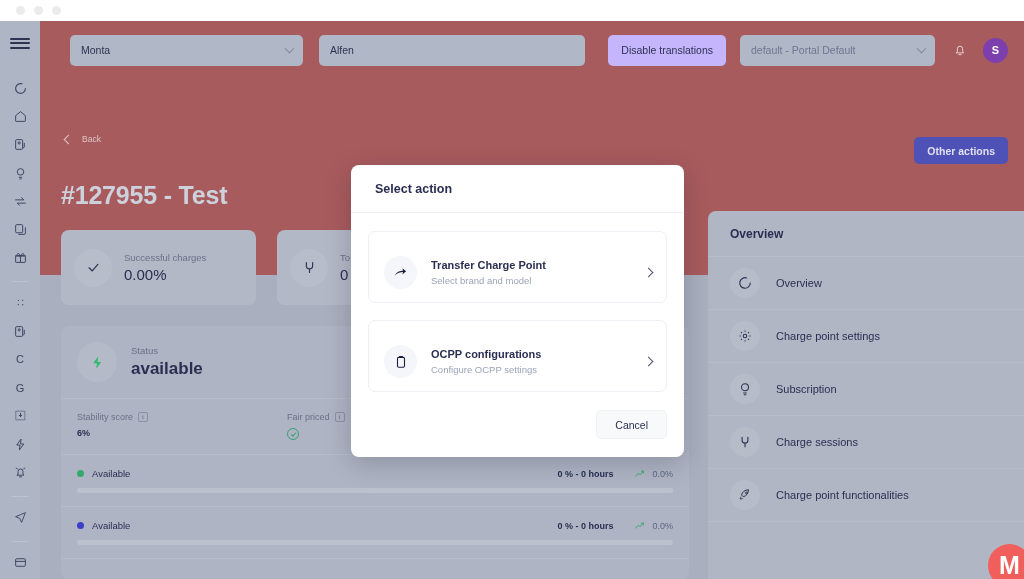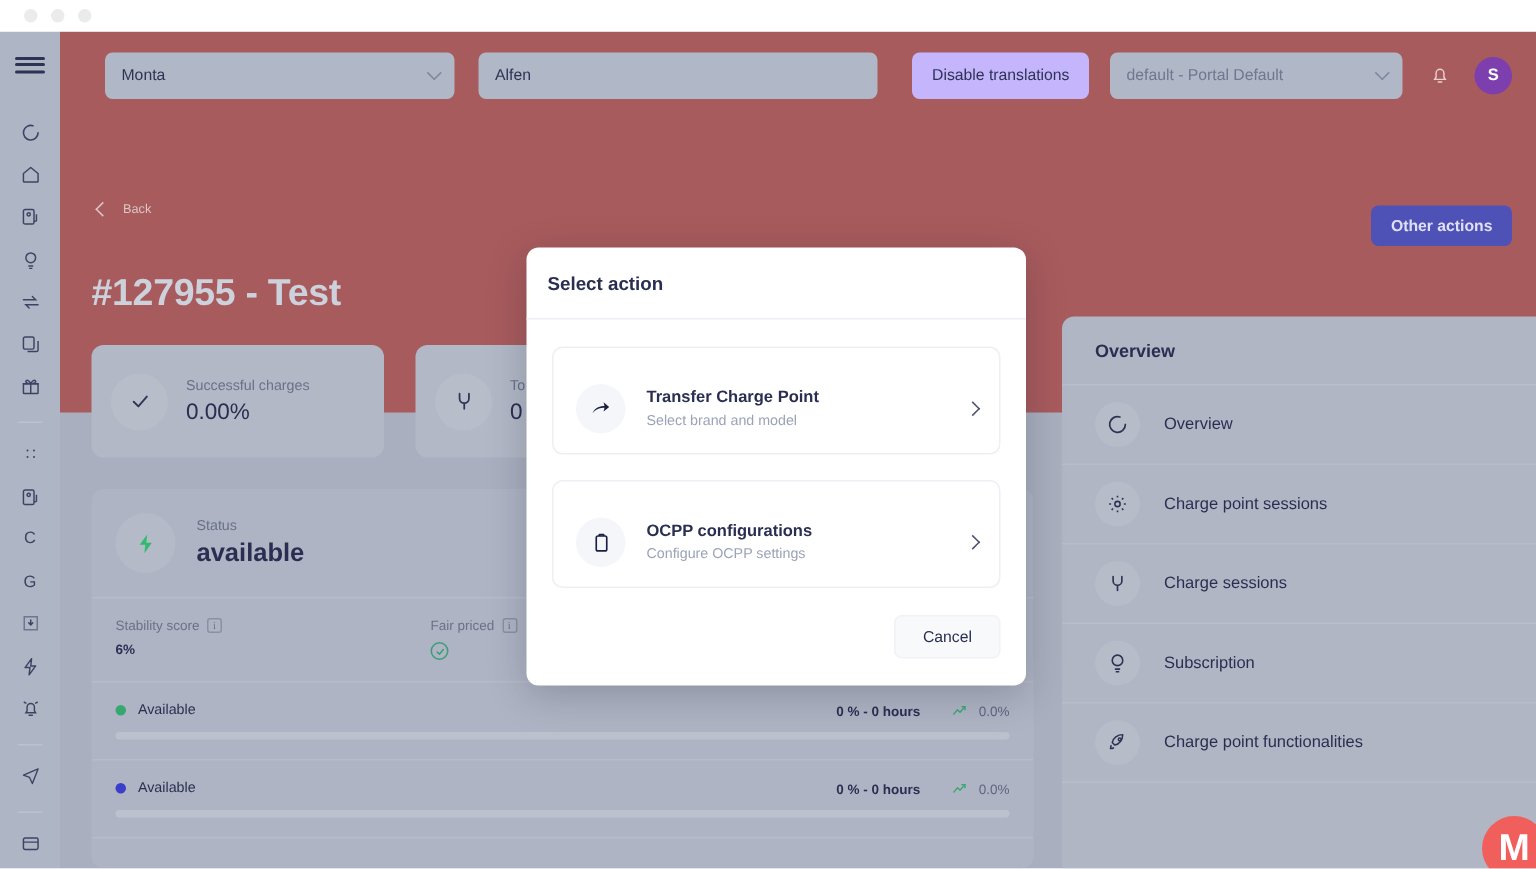--- a/index.html
+++ b/index.html
@@ -283,21 +283,21 @@
   .modal {
     position: absolute; top: 165px; left: 351px;
     width: 333px; height: 292px;
     background: #ffffff;
     border-radius: 8px;
     box-shadow: 0 6px 26px rgba(20,22,40,.22);
     z-index: 50;
     display: flex; flex-direction: column;
   }
   .modal-head {
-    padding: 17px 0 16px 14px;
+    padding: 17px 0 16px 24px;
     font-size: 12.5px; font-weight: bold; color: #2a2f52;
     border-bottom: 1px solid #eceef3;
   }
   .modal-body { padding: 18px 17px 0; }
   .action-card {
     border: 1px solid #edeff4;
     border-radius: 7px;
     display: flex; align-items: center;
     padding: 24px 14px 13px 15px;
     gap: 14px;
@@ -583,40 +583,40 @@
         <span class="rp-label">Overview</span>
       </div>
 
       <div class="rp-item">
         <span class="rp-ico">
           <svg width="14" height="14" viewBox="0 0 24 24" fill="none" stroke="currentColor" stroke-width="1.8">
               <circle cx="12" cy="12" r="3"></circle>
               <path d="M12 2.5v2.2M12 19.3v2.2M21.5 12h-2.2M4.7 12H2.5M18.7 5.3l-1.6 1.6M6.9 17.1l-1.6 1.6M18.7 18.7l-1.6-1.6M6.9 6.9 5.3 5.3"></path>
             </svg>
         </span>
-        <span class="rp-label">Charge point sessions</span>
-      </div>
-
-      <div class="rp-item">
-        <span class="rp-ico">
-          <svg width="14" height="14" viewBox="0 0 24 24" fill="none" stroke="currentColor" stroke-width="1.9" stroke-linecap="round">
-              <path d="M7 4v5a5 5 0 0 0 10 0V4M12 14v6"></path>
-            </svg>
-        </span>
-        <span class="rp-label">Charge sessions</span>
+        <span class="rp-label">Charge point settings</span>
       </div>
 
       <div class="rp-item">
         <span class="rp-ico">
           <svg width="14" height="14" viewBox="0 0 24 24" fill="none" stroke="currentColor" stroke-width="1.8">
               <circle cx="12" cy="9" r="6"></circle>
               <path d="M9 19h6M10 22h4"></path>
             </svg>
         </span>
         <span class="rp-label">Subscription</span>
+      </div>
+
+      <div class="rp-item">
+        <span class="rp-ico">
+          <svg width="14" height="14" viewBox="0 0 24 24" fill="none" stroke="currentColor" stroke-width="1.9" stroke-linecap="round">
+              <path d="M7 4v5a5 5 0 0 0 10 0V4M12 14v6"></path>
+            </svg>
+        </span>
+        <span class="rp-label">Charge sessions</span>
       </div>
 
       <div class="rp-item">
         <span class="rp-ico">
           <svg width="14" height="14" viewBox="0 0 24 24" fill="none" stroke="currentColor" stroke-width="1.7" stroke-linejoin="round">
               <path d="M5 15c-1 2-1 4-1 4s2 0 4-1"></path>
               <path d="M9 15 6 12c1-5 6-9 12-9 0 6-4 11-9 12z"></path>
               <circle cx="14.5" cy="8.5" r="1.6"></circle>
             </svg>
         </span>

